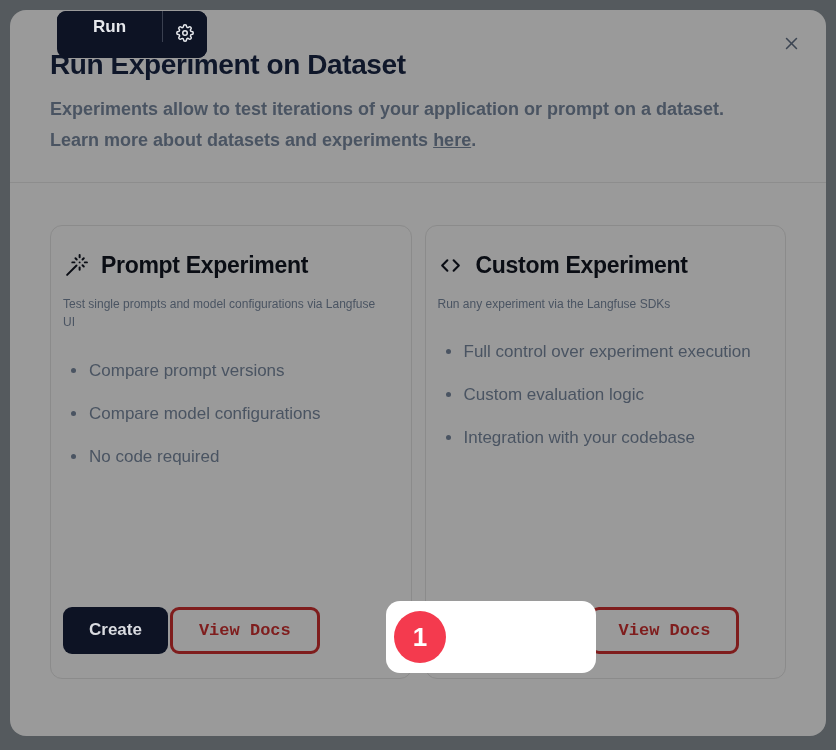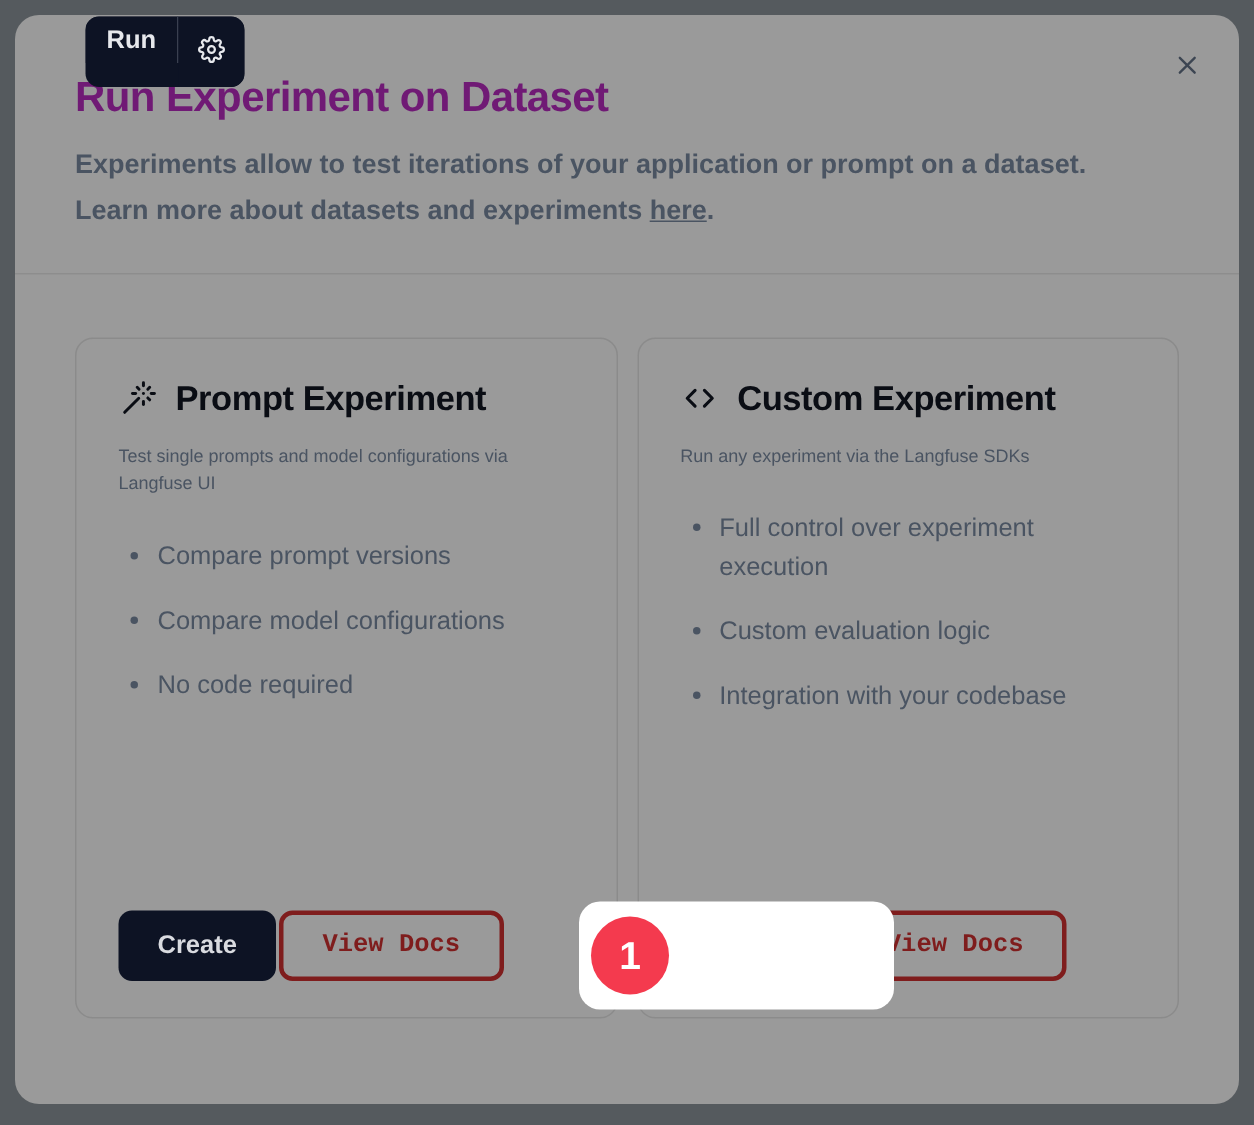--- a/index.html
+++ b/index.html
@@ -34,21 +34,21 @@
   
   .dialog-header {
     padding: 38px 40px 26px 40px;
     border-bottom: 1px solid #8d8d8d;
     position: relative;
   }
 
   .dialog-title {
     font-size: 28px;
     font-weight: bold;
-    color: #701a75;
+    color: #0f172a;
     letter-spacing: -0.4px;
     line-height: 1.2;
   }
 
   .dialog-desc {
     margin-top: 12px;
     font-size: 18px;
     line-height: 1.72;
     color: #4a5462;
     max-width: 690px;
@@ -81,21 +81,21 @@
     padding: 42px 40px 0 40px;
     display: flex;
     gap: 13px;
   }
 
   .card {
     flex: 1 1 0;
     min-width: 0;
     border: 1px solid #8b8b8b;
     border-radius: 12px;
-    padding: 26px 26px 24px 28px;
+    padding: 26px 26px 24px 12px;
     height: 454px;
     display: flex;
     flex-direction: column;
     background: transparent;
   }
 
   .card-head {
     display: flex;
     align-items: center;
     gap: 12px;
@@ -194,21 +194,21 @@
     background: #0d1324;
   }
 
   .split-main {
     background: #0d1324;
     color: #e6e8ec;
     border: none;
     border-right: 1px solid #3a4050;
     border-radius: 0;
     height: 31px;
-    padding: 0 14px;
+    padding: 0 36px;
     font-size: 17px;
     font-weight: bold;
     font-family: "Liberation Sans", sans-serif;
     display: inline-flex;
     align-items: center;
     cursor: pointer;
   }
 
   .split-toggle {
     background: #0d1324;

